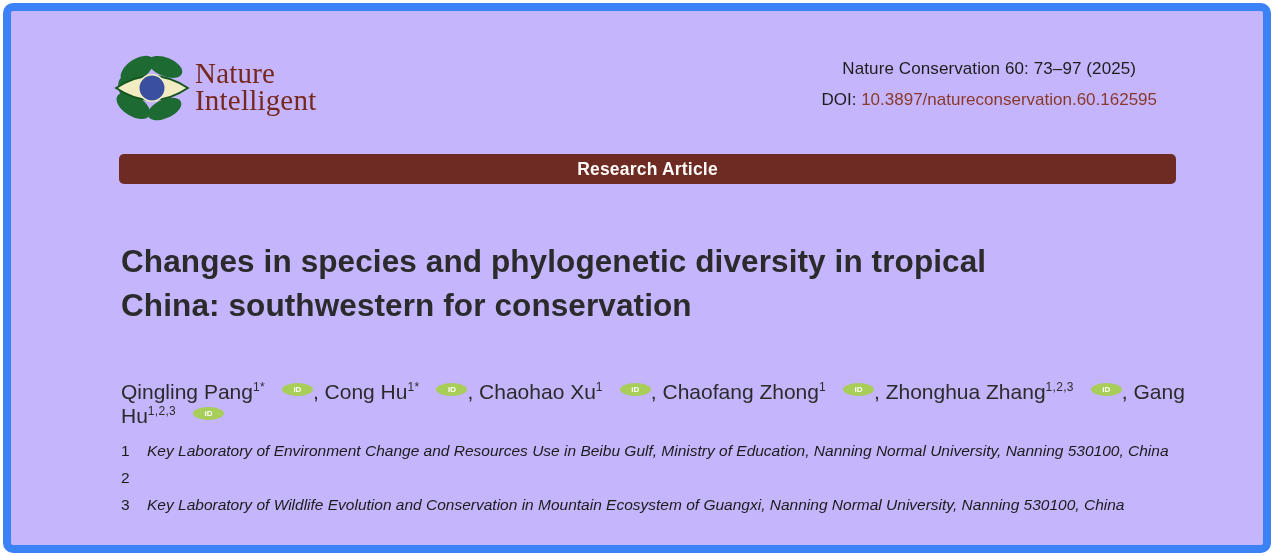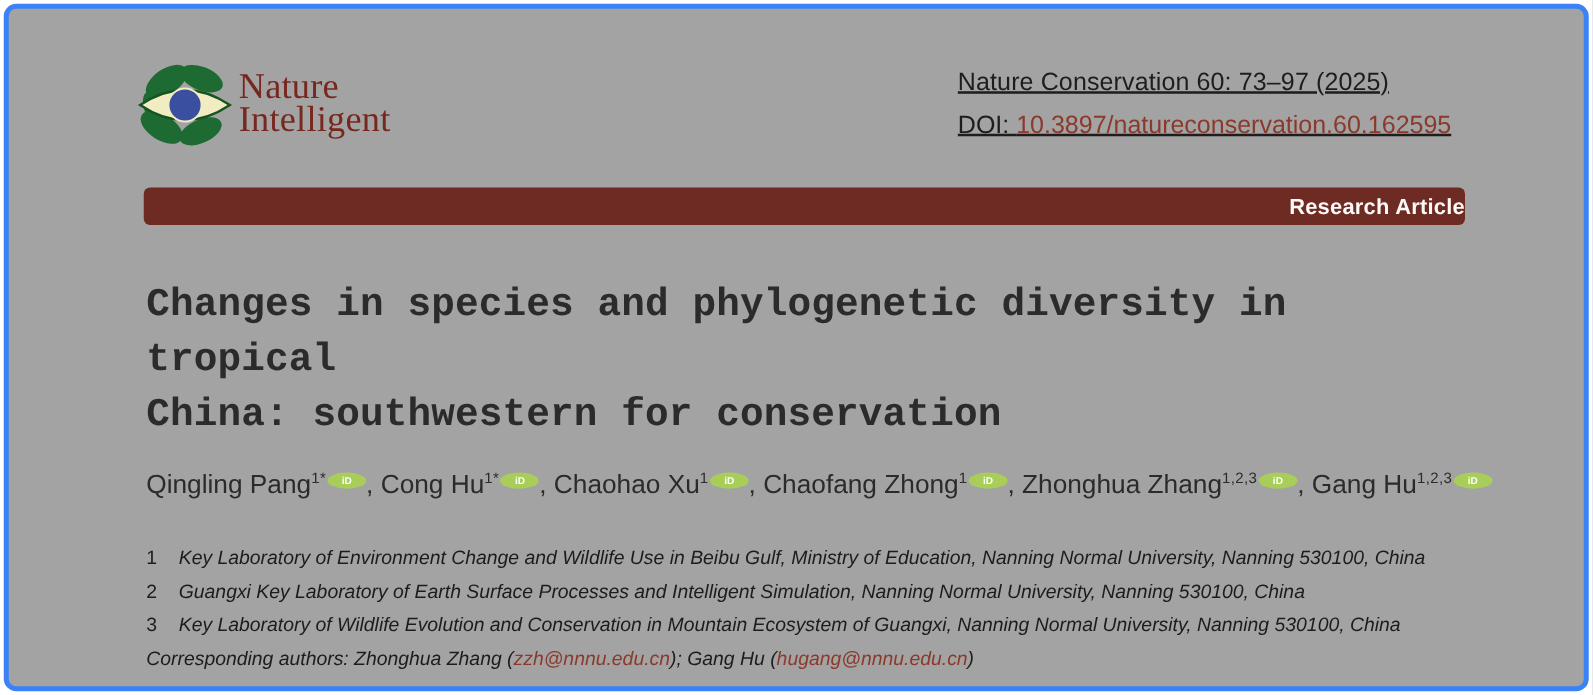--- a/index.html
+++ b/index.html
@@ -6,22 +6,22 @@
   html, body { background: #ffffff; }
   body {
     font-family: "Liberation Sans", sans-serif;
     width: 1274px; height: 556px;
     position: relative;
   }
   .page {
     position: absolute;
     left: 3px; top: 3px;
     width: 1268px; height: 550px;
-    background: #a3a3a3;
-    border: 4px solid #3b82f6;
+    background: #c4b5fd;
+    border: 8px solid #3b82f6;
     border-radius: 10px;
     overflow: hidden;
   }
 
   
   .header {
     position: absolute;
     left: 102px; right: 106px; top: 40px;
     display: flex;
     justify-content: space-between;
@@ -32,62 +32,60 @@
   .brand-name {
     font-family: "Liberation Serif", serif;
     color: #77281e;
     font-size: 29px;
     line-height: 27px;
     margin-left: 4px;
     margin-top: 9px;
     letter-spacing: 0.2px;
   }
   .meta {
-    text-align: left;
+    text-align: center;
     margin-top: 8px;
-    font-size: 20px;
+    font-size: 17px;
     color: #1d1d1d;
-    text-decoration: underline;
   }
   .meta .citation { margin-bottom: 11px; letter-spacing: 0.1px; }
   .doi-link, .email-link {
     color: #8a392b;
     text-decoration: none;
     margin-top: 18px;
   }
 
   
   .banner {
     position: absolute;
     left: 108px; top: 143px;
     width: 1057px; height: 30px;
     background: #6e2b24;
     border-radius: 5px;
     display: flex;
     align-items: center;
-    justify-content: flex-end;
+    justify-content: center;
   }
   .banner-label {
     color: #fdfaf7;
     font-size: 17.5px;
     font-weight: bold;
     letter-spacing: 0.2px;
   }
 
   
   .title {
     position: absolute;
-    left: 110px; top: 216px;
+    left: 110px; top: 228px;
     width: 1060px;
     font-size: 31.5px;
     font-weight: bold;
     color: #2b2b2b;
     line-height: 44px;
     letter-spacing: 0.1px;
-    font-family: Liberation Mono, monospace;
   }
 
   
   .authors {
     position: absolute;
     left: 110px; top: 369px;
     width: 1100px;
     font-size: 21px;
     color: #2b2b2b;
   }
@@ -102,21 +100,21 @@
     align-items: center;
     justify-content: center;
     width: 31px; height: 13px;
     border-radius: 50%;
     background: #a9cd59;
     color: #ffffff;
     font-size: 8px;
     font-weight: bold;
     position: relative;
     top: -7px;
-    margin-left: 1px;
+    margin-left: 17px;
   }
 
   
   .affiliations {
     position: absolute;
     left: 110px; top: 426px;
     width: 1080px;
     font-size: 15.5px;
     color: #1c1c1c;
     line-height: 27px;
@@ -169,27 +167,25 @@
       <div>Changes in species and phylogenetic diversity in tropical</div>
       <div>China: southwestern for conservation</div>
     </div>
 
   <div class="authors"><span><span>Qingling Pang</span><span class="author-sup">1*</span><span class="orcid-icon">iD</span><span>, </span></span><span><span>Cong Hu</span><span class="author-sup">1*</span><span class="orcid-icon">iD</span><span>, </span></span><span><span>Chaohao Xu</span><span class="author-sup">1</span><span class="orcid-icon">iD</span><span>, </span></span><span><span>Chaofang Zhong</span><span class="author-sup">1</span><span class="orcid-icon">iD</span><span>, </span></span><span><span>Zhonghua Zhang</span><span class="author-sup">1,2,3</span><span class="orcid-icon">iD</span><span>, </span></span><span><span>Gang Hu</span><span class="author-sup">1,2,3</span><span class="orcid-icon">iD</span></span></div>
 
   <div class="affiliations">
     <div>
         <div class="affil-row">
           <span class="affil-num">1</span>
-          <span class="affil-text">Key Laboratory of Environment Change and Wildlife Use in Beibu Gulf, Ministry of Education, Nanning Normal University, Nanning 530100, China</span>
+          <span class="affil-text">Key Laboratory of Environment Change and Resources Use in Beibu Gulf, Ministry of Education, Nanning Normal University, Nanning 530100, China</span>
         </div>
         <div class="affil-row">
           <span class="affil-num">2</span>
-          <span class="affil-text">Guangxi Key Laboratory of Earth Surface Processes and Intelligent Simulation, Nanning Normal University, Nanning 530100, China</span>
         </div>
         <div class="affil-row">
           <span class="affil-num">3</span>
           <span class="affil-text">Key Laboratory of Wildlife Evolution and Conservation in Mountain Ecosystem of Guangxi, Nanning Normal University, Nanning 530100, China</span>
         </div>
       </div>
-    <div class="corresponding"><span>Corresponding authors: Zhonghua Zhang (</span><a class="email-link" href="#">zzh@nnnu.edu.cn</a><span>); Gang Hu (</span><a class="email-link" href="#">hugang@nnnu.edu.cn</a><span>)</span></div>
   </div>
 
 </div>
 
 </body></html>

